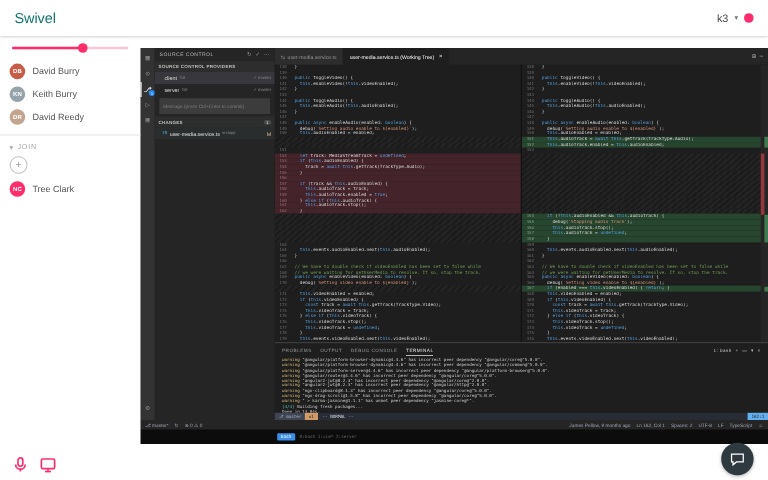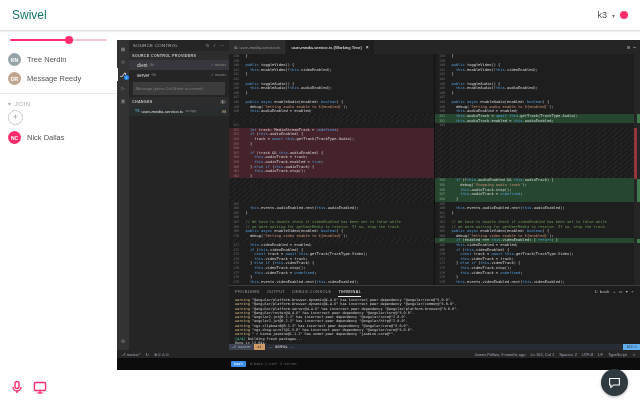--- a/index.html
+++ b/index.html
@@ -117,38 +117,42 @@
   </div>
 
   <div class="sidebar">
     <div class="volume">
       <div class="vtrack"></div>
       <div class="vfill"></div>
       <div class="vthumb"></div>
     </div>
     <div>
         <div class="prow">
+          <span class="avatar" style="background: rgb(199, 92, 73);">DB</span>
+          <span class="pname">David Burry</span>
+        </div>
+        <div class="prow">
           <span class="avatar" style="background: rgb(151, 163, 171);">KN</span>
-          <span class="pname">Tree Nerdin</span>
+          <span class="pname">Keith Burry</span>
         </div>
         <div class="prow">
           <span class="avatar" style="background: rgb(194, 165, 142);">DR</span>
-          <span class="pname">Message Reedy</span>
+          <span class="pname">David Reedy</span>
         </div>
       </div>
     <div class="sdiv"></div>
     <div class="joinh">
       <span>▾</span>
       <span>JOIN</span>
     </div>
     <div class="addbtn">+</div>
     <div>
         <div class="prow">
           <span class="avatar" style="background: rgb(255, 45, 108);">NC</span>
-          <span class="pname">Nick Dallas</span>
+          <span class="pname">Tree Clark</span>
         </div>
       </div>
   </div>
 
   <div class="share">
 
     <div class="abar">
         <div class="aicon">▦</div>
         <div class="aicon">⊙</div>
         <div class="aicon active">⎇<span class="abadge">1</span></div>

